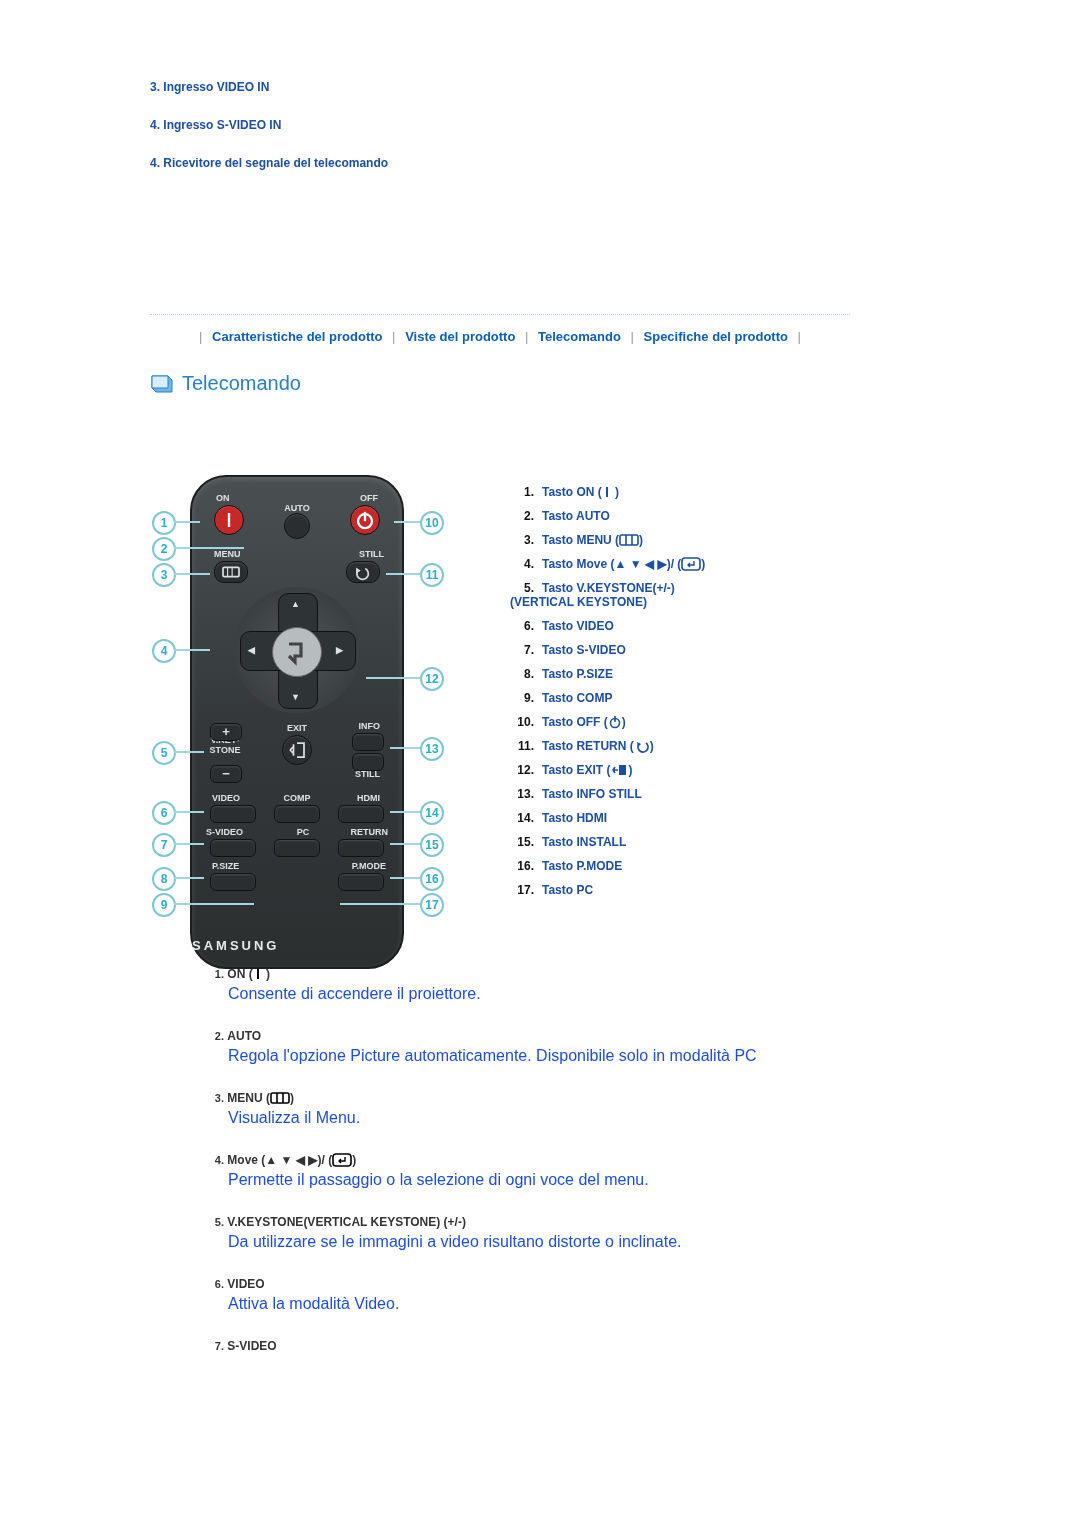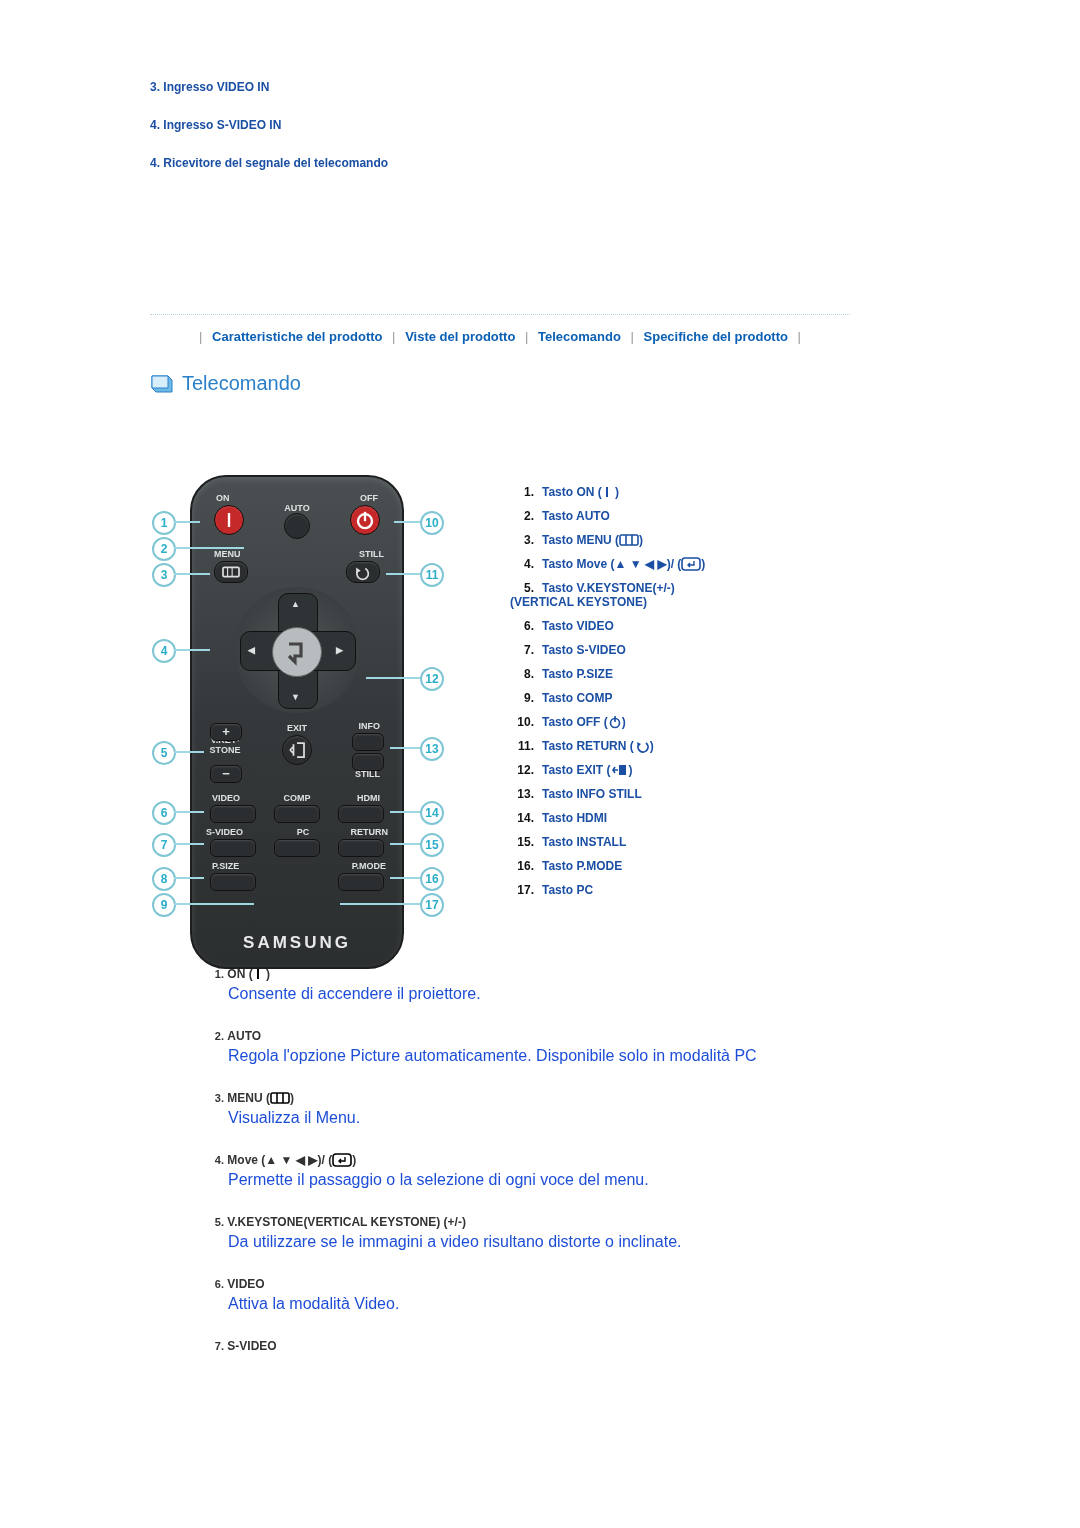--- a/index.html
+++ b/index.html
@@ -152,25 +152,25 @@
     left: 80px; top: 150px;
     width: 48px; height: 48px;
     background: #b7bcbf;
     border-radius: 50%;
     border: 1px solid #666;
   }
   .samsung {
     position: absolute;
     bottom: 14px;
     left: 0; right: 0;
-    text-align: center;
+    text-align: left;
     color: #e8eaea;
     letter-spacing: 3px;
     font-weight: bold;
-    font-size: 17px;
+    font-size: 13px;
   }
   .badge {
     position: absolute;
     width: 20px;
     height: 20px;
     border-radius: 50%;
     background: #fff;
     border: 2px solid #7fc6d4;
     color: #2baec8;
     font-weight: bold;

